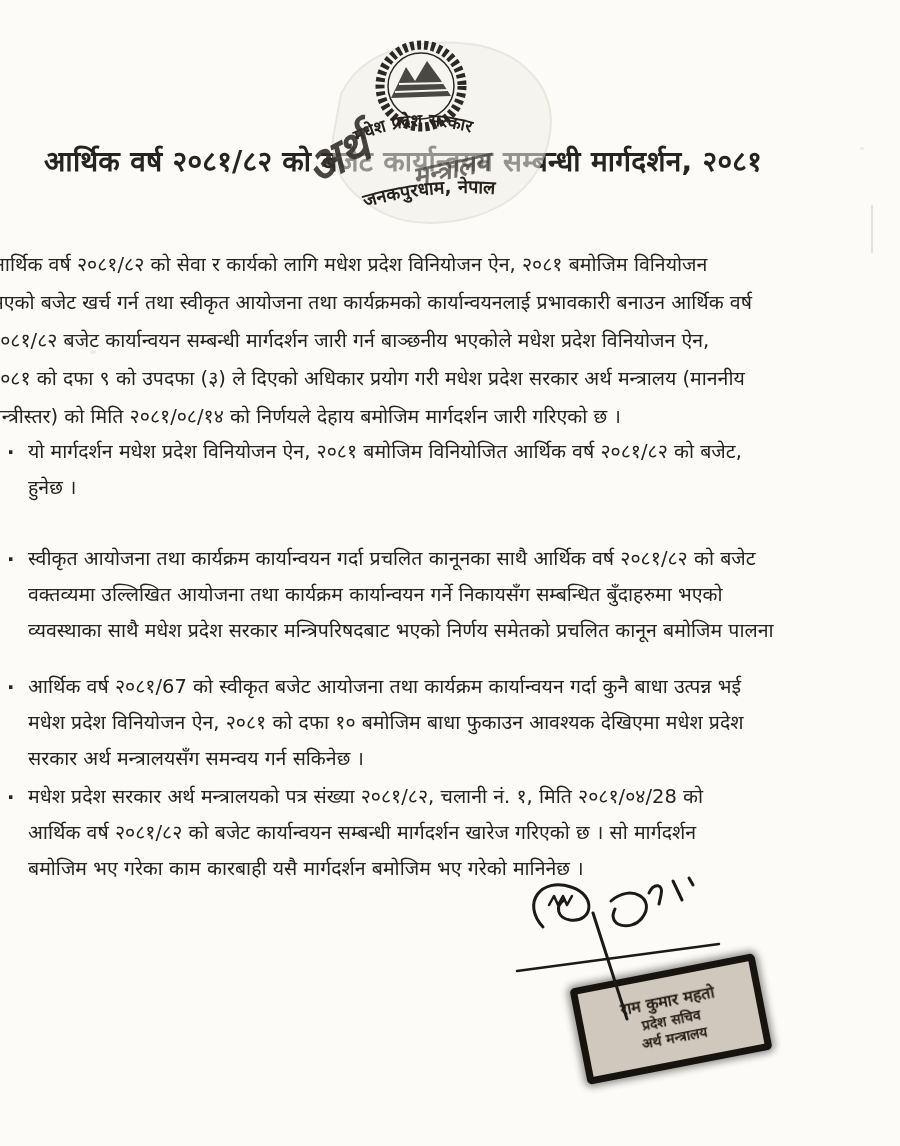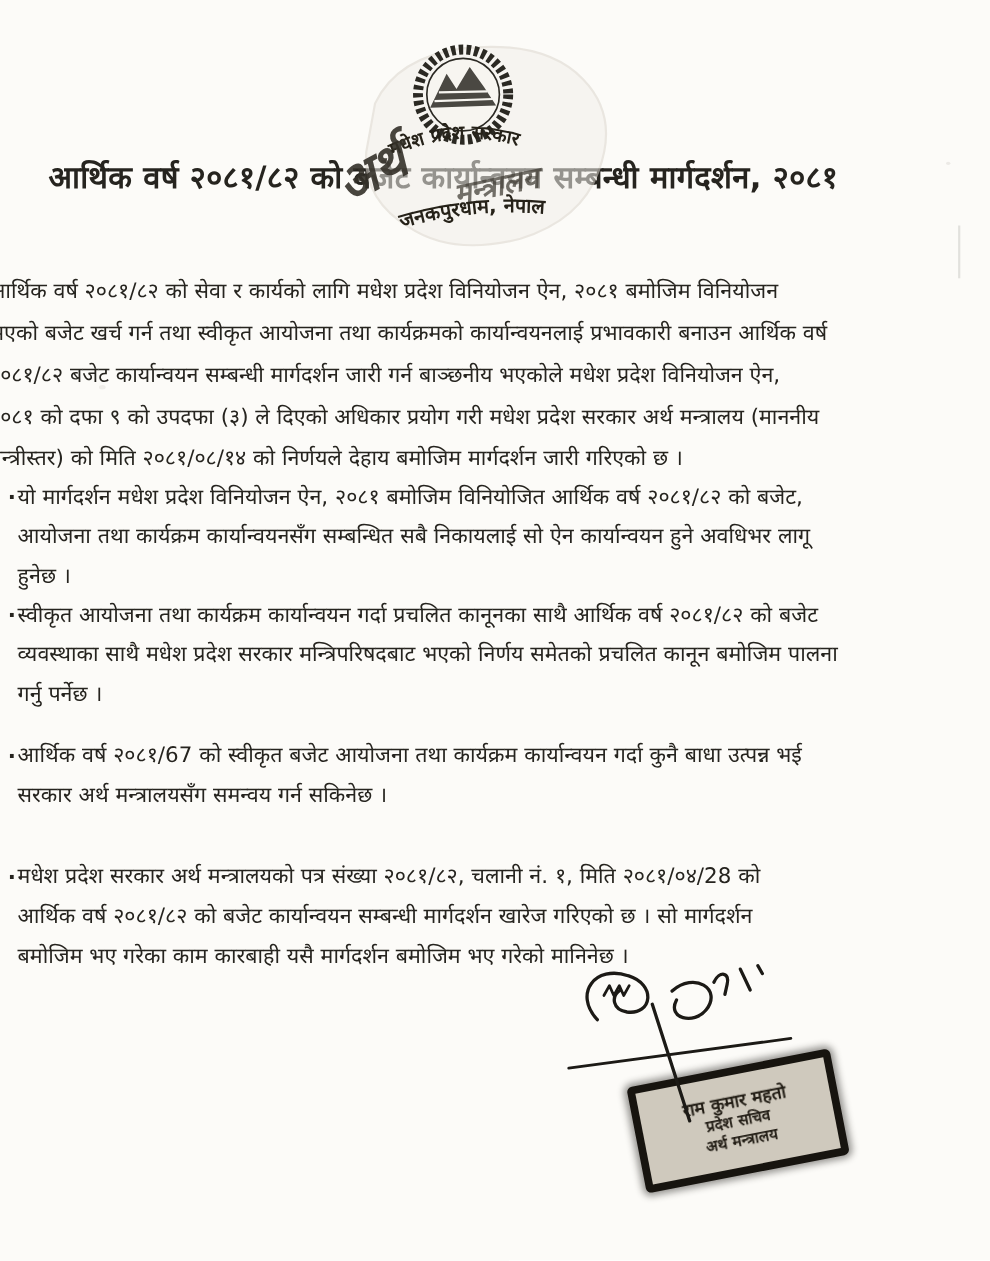--- a/index.html
+++ b/index.html
@@ -16,21 +16,21 @@
   }
   .issue-date{
     position:absolute;left:618px;top:211px;
     font-size:20px;white-space:nowrap;z-index:1;
   }
   
   .intro{position:absolute;left:-10px;top:246px;width:890px;z-index:1;}
   .tline{font-size:19.5px;line-height:38px;white-space:nowrap;}
   .list-item{position:absolute;left:0;width:880px;z-index:1;}
   .list-item .marker{position:absolute;left:7px;top:2px;font-size:19.5px;font-weight:bold;}
-  .list-item .ilines{margin-left:16px;}
+  .list-item .ilines{margin-left:28px;}
   .list-item .tline{line-height:36px;}
   .item-1{top:434px;}
   .item-2{top:541px;}
   .item-3{top:669px;}
   .item-4{top:779px;}
   
   .header-stamp{position:absolute;left:303px;top:34px;width:292px;height:194px;z-index:2;pointer-events:none;}
   
   .signature{position:absolute;left:513px;top:873px;width:232px;height:152px;z-index:4;pointer-events:none;}
   
@@ -87,38 +87,38 @@
     <div class="tline">भएको बजेट खर्च गर्न तथा स्वीकृत आयोजना तथा कार्यक्रमको कार्यान्वयनलाई प्रभावकारी बनाउन आर्थिक वर्ष</div>
     <div class="tline">२०८१/८२ बजेट कार्यान्वयन सम्बन्धी मार्गदर्शन जारी गर्न बाञ्छनीय भएकोले मधेश प्रदेश विनियोजन ऐन,</div>
     <div class="tline">२०८१ को दफा ९ को उपदफा (३) ले दिएको अधिकार प्रयोग गरी मधेश प्रदेश सरकार अर्थ मन्त्रालय (माननीय</div>
     <div class="tline">मन्त्रीस्तर) को मिति २०८१/०८/१४ को निर्णयले देहाय बमोजिम मार्गदर्शन जारी गरिएको छ ।</div>
   </div>
 
   <div class="list-item item-1">
     <span class="marker">.</span>
     <div class="ilines">
       <div class="tline">यो मार्गदर्शन मधेश प्रदेश विनियोजन ऐन, २०८१ बमोजिम विनियोजित आर्थिक वर्ष २०८१/८२ को बजेट,</div>
-      <div class="tline">आयोजना तथा कार्यक्रम कार्यान्वयनसँग सम्बन्धित सबै निकायलाई सो ऐन कार्यान्वयन हुने अवधिभर लागू</div>
       <div class="tline">हुनेछ ।</div>
     </div>
   </div>
 
   <div class="list-item item-2">
     <span class="marker">.</span>
     <div class="ilines">
       <div class="tline">स्वीकृत आयोजना तथा कार्यक्रम कार्यान्वयन गर्दा प्रचलित कानूनका साथै आर्थिक वर्ष २०८१/८२ को बजेट</div>
+      <div class="tline">वक्तव्यमा उल्लिखित आयोजना तथा कार्यक्रम कार्यान्वयन गर्ने निकायसँग सम्बन्धित बुँदाहरुमा भएको</div>
       <div class="tline">व्यवस्थाका साथै मधेश प्रदेश सरकार मन्त्रिपरिषदबाट भएको निर्णय समेतको प्रचलित कानून बमोजिम पालना</div>
-      <div class="tline">गर्नु पर्नेछ ।</div>
     </div>
   </div>
 
   <div class="list-item item-3">
     <span class="marker">.</span>
     <div class="ilines">
       <div class="tline">आर्थिक वर्ष २०८१/67 को स्वीकृत बजेट आयोजना तथा कार्यक्रम कार्यान्वयन गर्दा कुनै बाधा उत्पन्न भई</div>
+      <div class="tline">मधेश प्रदेश विनियोजन ऐन, २०८१ को दफा १० बमोजिम बाधा फुकाउन आवश्यक देखिएमा मधेश प्रदेश</div>
       <div class="tline">सरकार अर्थ मन्त्रालयसँग समन्वय गर्न सकिनेछ ।</div>
     </div>
   </div>
 
   <div class="list-item item-4">
     <span class="marker">.</span>
     <div class="ilines">
       <div class="tline">मधेश प्रदेश सरकार अर्थ मन्त्रालयको पत्र संख्या २०८१/८२, चलानी नं. १, मिति २०८१/०४/28 को</div>
       <div class="tline">आर्थिक वर्ष २०८१/८२ को बजेट कार्यान्वयन सम्बन्धी मार्गदर्शन खारेज गरिएको छ ।  सो मार्गदर्शन</div>
       <div class="tline">बमोजिम भए गरेका काम कारबाही यसै मार्गदर्शन बमोजिम भए गरेको मानिनेछ ।</div>

